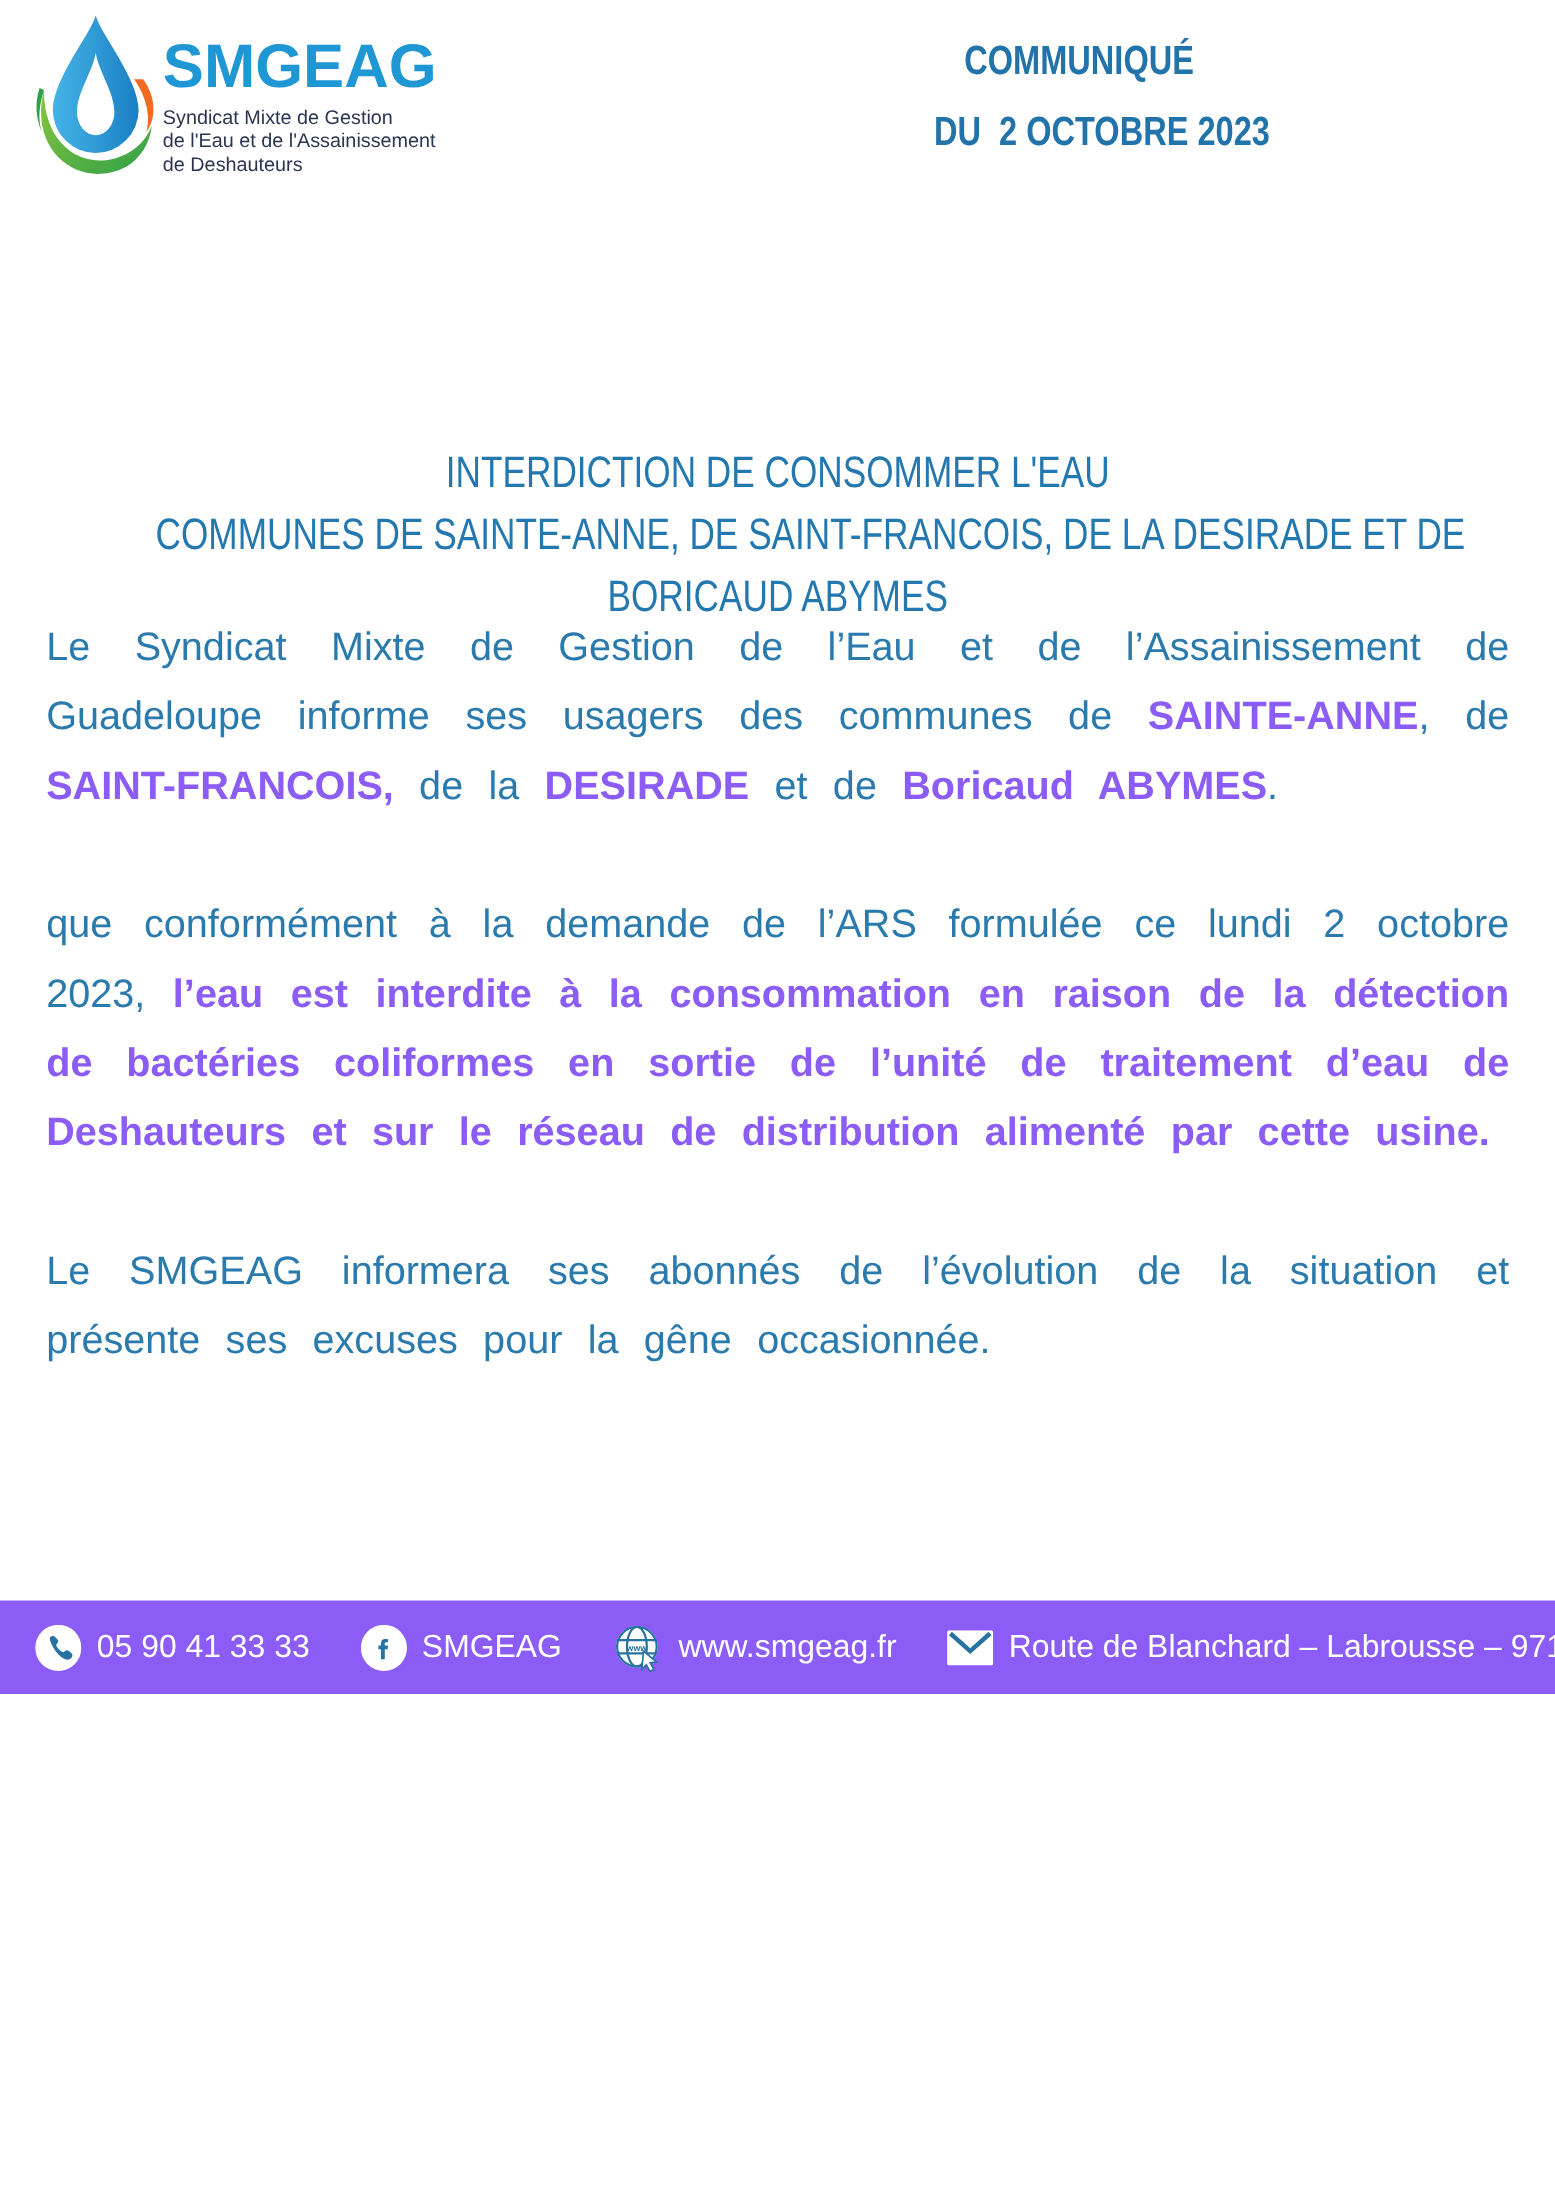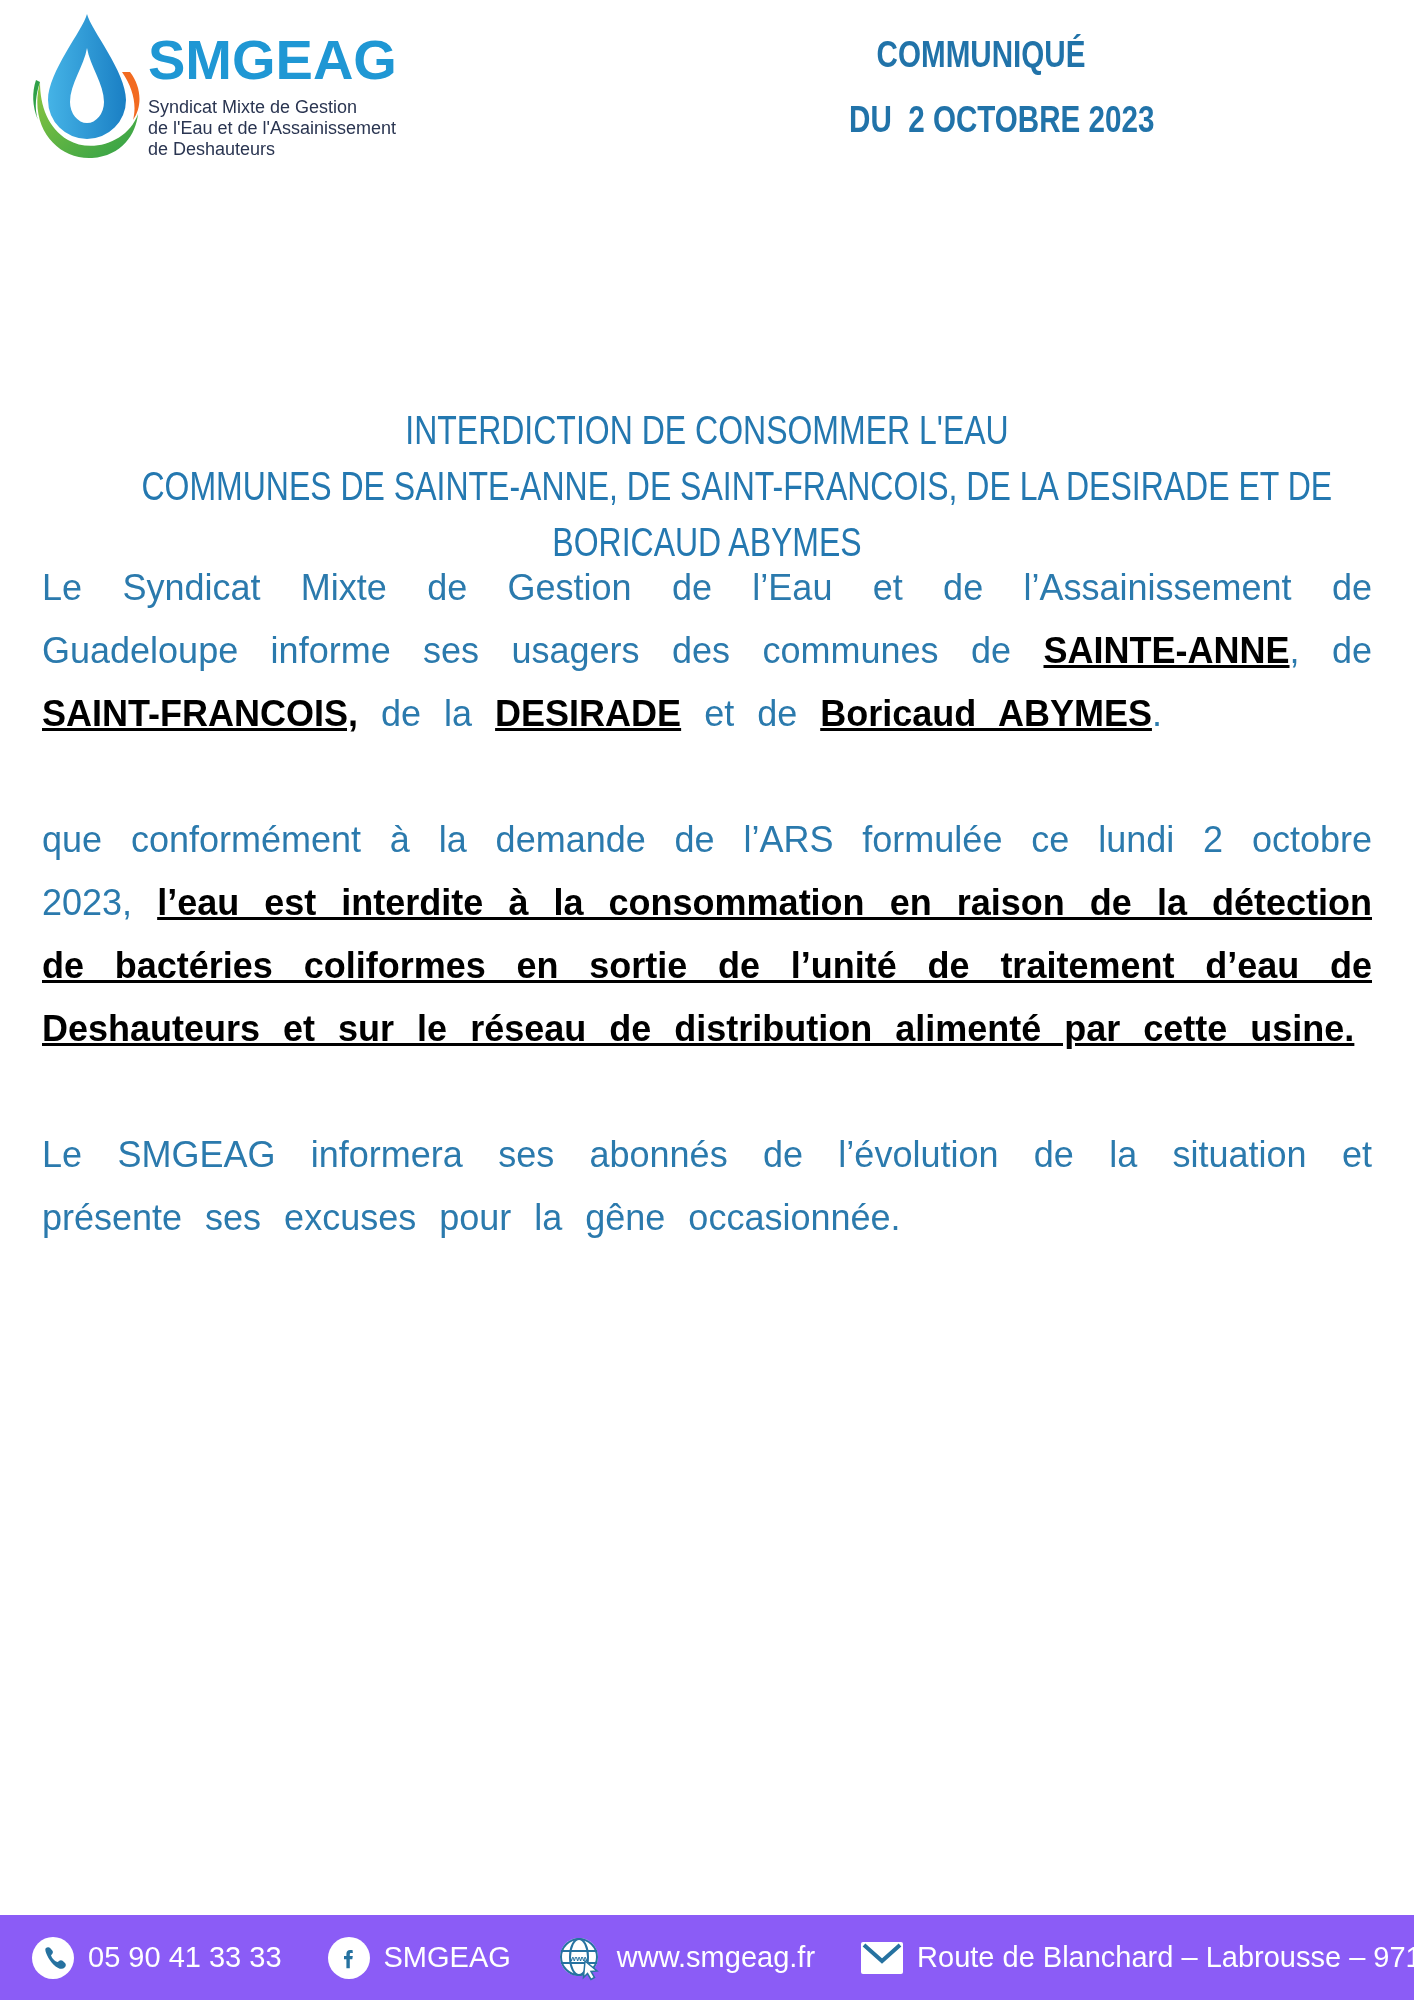--- a/index.html
+++ b/index.html
@@ -1,19 +1,19 @@
 <!DOCTYPE html>
 <html><head>
 <meta charset="utf-8">
 <style>
   * { margin:0; padding:0; box-sizing:border-box; }
   html,body { background:#ffffff; }
   .page {
     position:relative;
-    width:1414px; height:2000px;
+    width:1414px; height:1540px;
     background:#ffffff;
     overflow:hidden;
     font-family:"Liberation Sans", sans-serif;
   }
 
   
   .logo-block { position:absolute; left:30px; top:10px; display:flex; }
   .logo-mark { width:112px; height:152px; flex:0 0 auto; }
   .logo-text { margin-left:6px; }
   .wordmark {
@@ -44,21 +44,21 @@
     transform:scaleX(0.80); transform-origin:center;
   }
 
   
   .doc-body {
     position:absolute; top:556px; left:42px; right:42px;
     color:#2b7aad; font-size:36px; line-height:63px;
     text-align:justify; word-spacing:13px;
   }
   .doc-body p { margin:0 0 63px 0; }
-  .doc-body .b { font-weight:bold; color:#000000;text-decoration:underline; }
+  .doc-body .b { font-weight:bold; color:#8b5cf6; }
 
   
   .footer {
     position:absolute; left:0; bottom:0; width:100%; height:85px;
     background:#8b5cf6; color:#ffffff;
     display:flex; align-items:center;
     padding:0 32px; font-size:29px; white-space:nowrap;
   }
   .f-item { display:flex; align-items:center; gap:14px; margin-right:46px; }
   .f-item:last-child { margin-right:0; }

